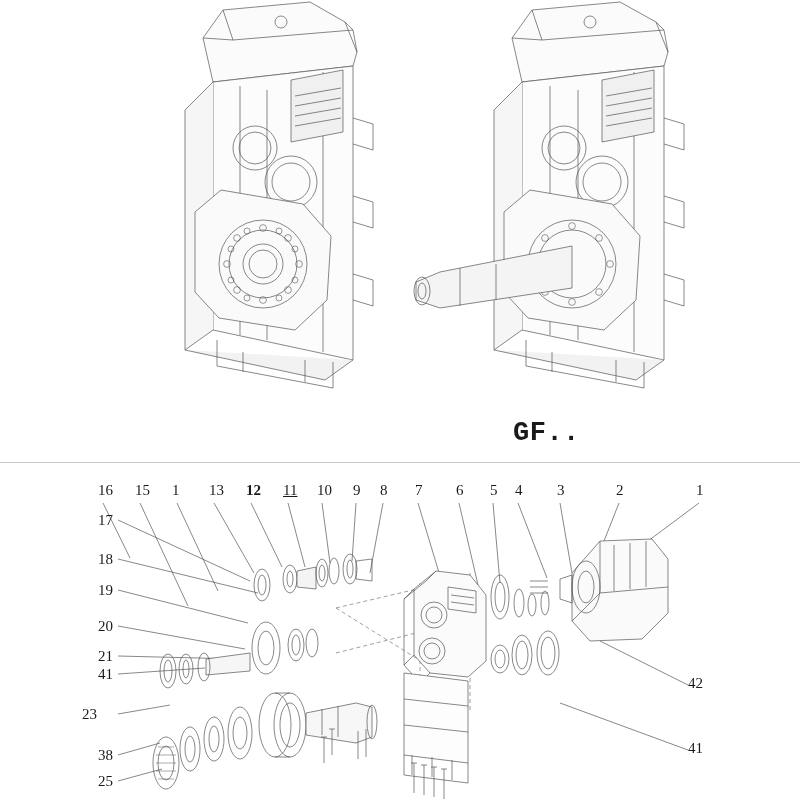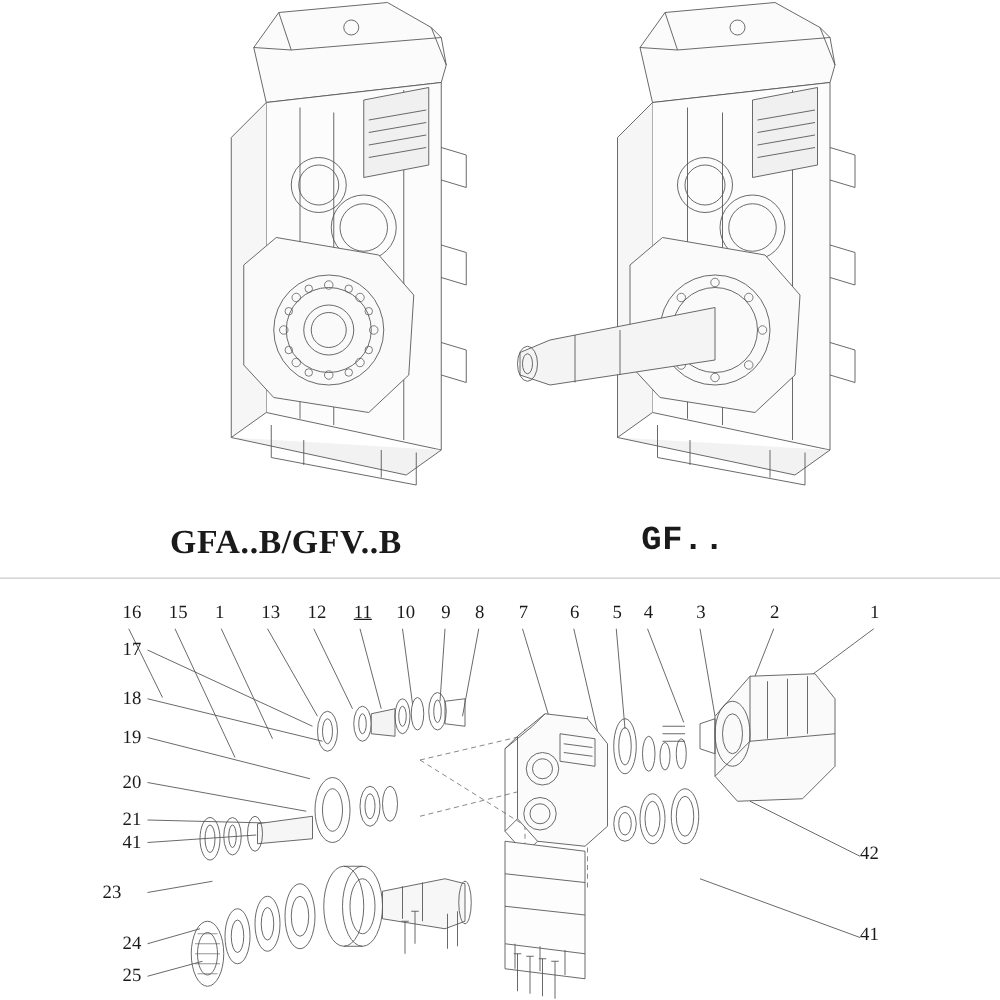--- a/index.html
+++ b/index.html
@@ -179,21 +179,20 @@
         <path d="M264 118 L284 124 L284 150 L264 144"></path>
         <path d="M264 196 L284 202 L284 228 L264 222"></path>
         <path d="M264 274 L284 280 L284 306 L264 300"></path>
         <path d="M126 340 L126 366 L244 388 L244 362"></path>
         <path d="M152 352 L152 372 M216 360 L216 382"></path>
         <circle cx="190" cy="22" r="6"></circle>
       </g>
     </svg>
   </div>
 
-  <div class="caption" id="caption-left">GFA..B/GFV..B</div>
   <div class="caption" id="caption-right">GF..</div>
 
   <div id="divider"></div>
 
   <div id="exploded">
 
     <svg width="800" height="337" viewBox="0 0 800 337">
 
       <g class="ln">
         <path d="M103 40 L130 95"></path>
@@ -337,40 +336,40 @@
         <path d="M324 274 L324 300 M332 266 L332 292"></path>
         <path d="M321 274 L327 274 M329 266 L335 266"></path>
         <path d="M358 268 L358 296 M366 266 L366 294"></path>
       </g>
     </svg>
 
     <div class="num" style="left:98px;  top:20px;">16</div>
     <div class="num" style="left:135px; top:20px;">15</div>
     <div class="num" style="left:172px; top:20px;">1</div>
     <div class="num" style="left:209px; top:20px;">13</div>
-    <div class="num" style="left:246px; top:20px;">12</div>
+    <div class="num" style="left:246px; top:20px;font-weight:bold;">12</div>
     <div class="num" style="left:283px; top:20px;text-decoration:underline;">11</div>
     <div class="num" style="left:317px; top:20px;">10</div>
     <div class="num" style="left:353px; top:20px;">9</div>
     <div class="num" style="left:380px; top:20px;">8</div>
     <div class="num" style="left:415px; top:20px;">7</div>
     <div class="num" style="left:456px; top:20px;">6</div>
     <div class="num" style="left:490px; top:20px;">5</div>
     <div class="num" style="left:515px; top:20px;">4</div>
     <div class="num" style="left:557px; top:20px;">3</div>
     <div class="num" style="left:616px; top:20px;">2</div>
     <div class="num" style="left:696px; top:20px;">1</div>
 
     <div class="num" style="left:98px; top:50px;">17</div>
     <div class="num" style="left:98px; top:89px;">18</div>
     <div class="num" style="left:98px; top:120px;">19</div>
     <div class="num" style="left:98px; top:156px;">20</div>
     <div class="num" style="left:98px; top:186px;">21</div>
     <div class="num" style="left:98px; top:204px;">41</div>
     <div class="num" style="left:82px; top:244px;text-align:right;">23</div>
-    <div class="num" style="left:98px; top:285px;">24</div>
+    <div class="num" style="left:98px; top:285px;">38</div>
     <div class="num" style="left:98px; top:311px;">25</div>
 
     <div class="num" style="left:688px; top:213px;">42</div>
     <div class="num" style="left:688px; top:278px;">41</div>
   </div>
 
 </div>
 
 </body></html>

